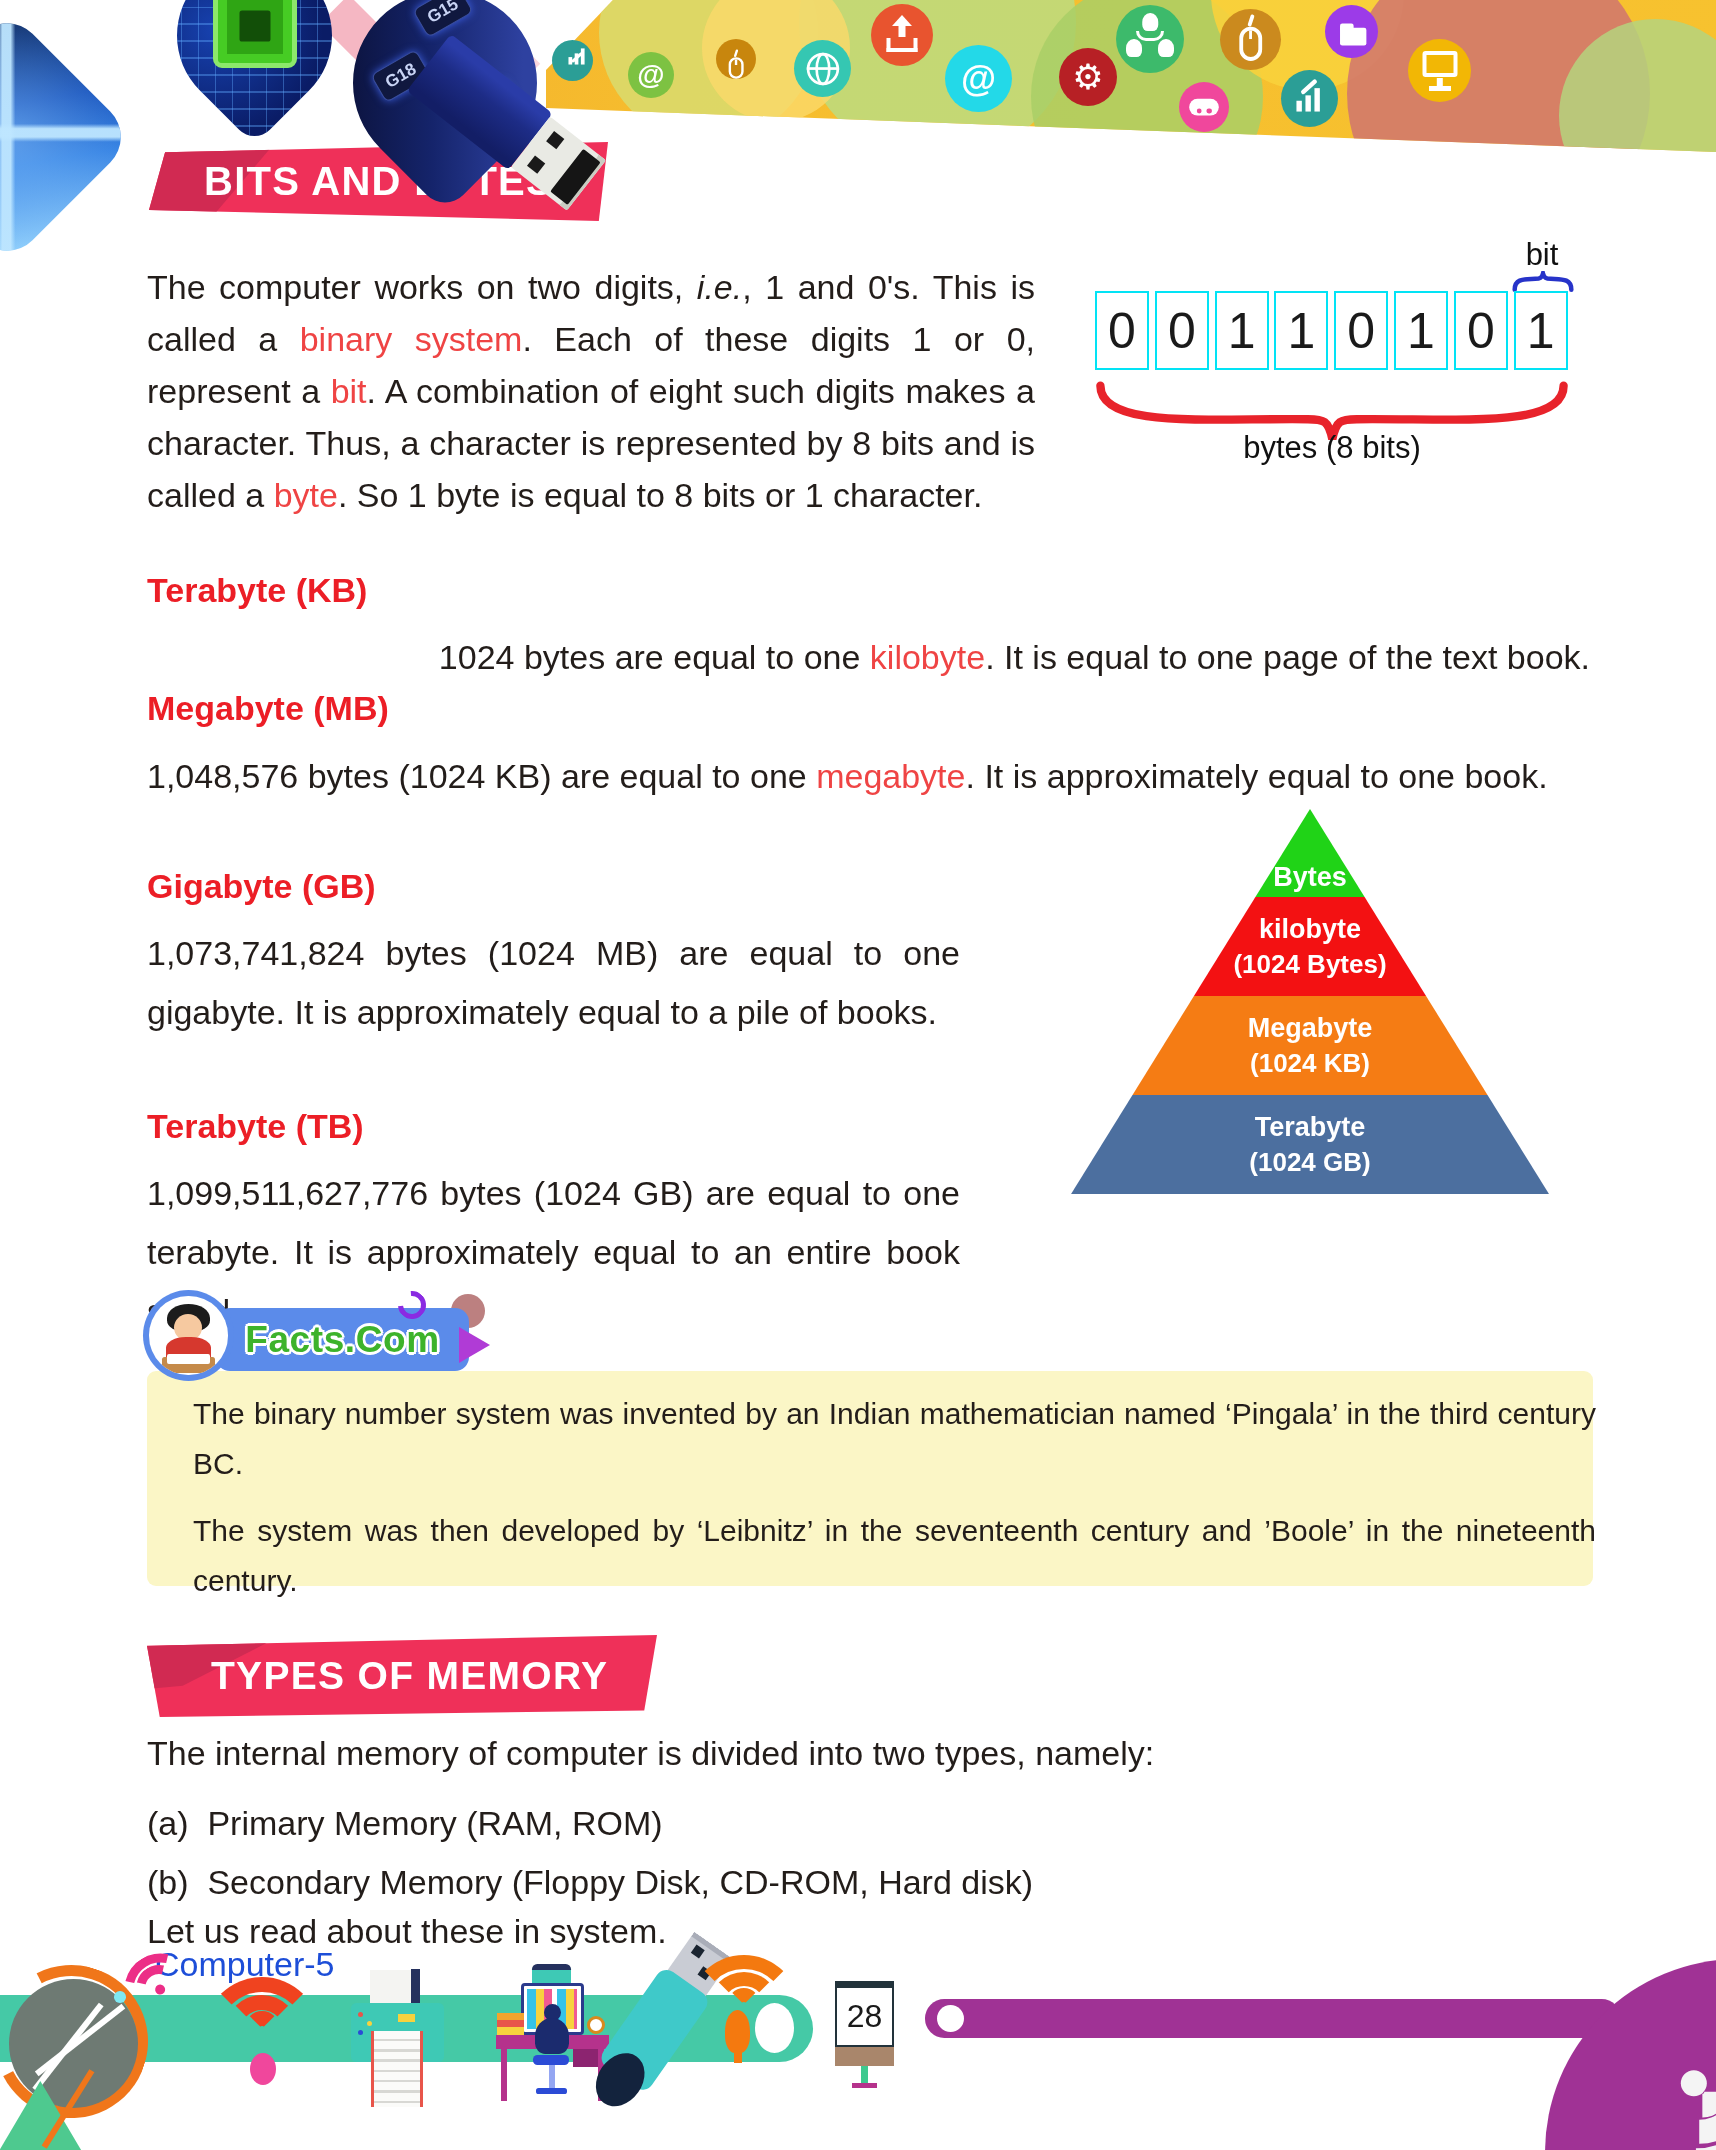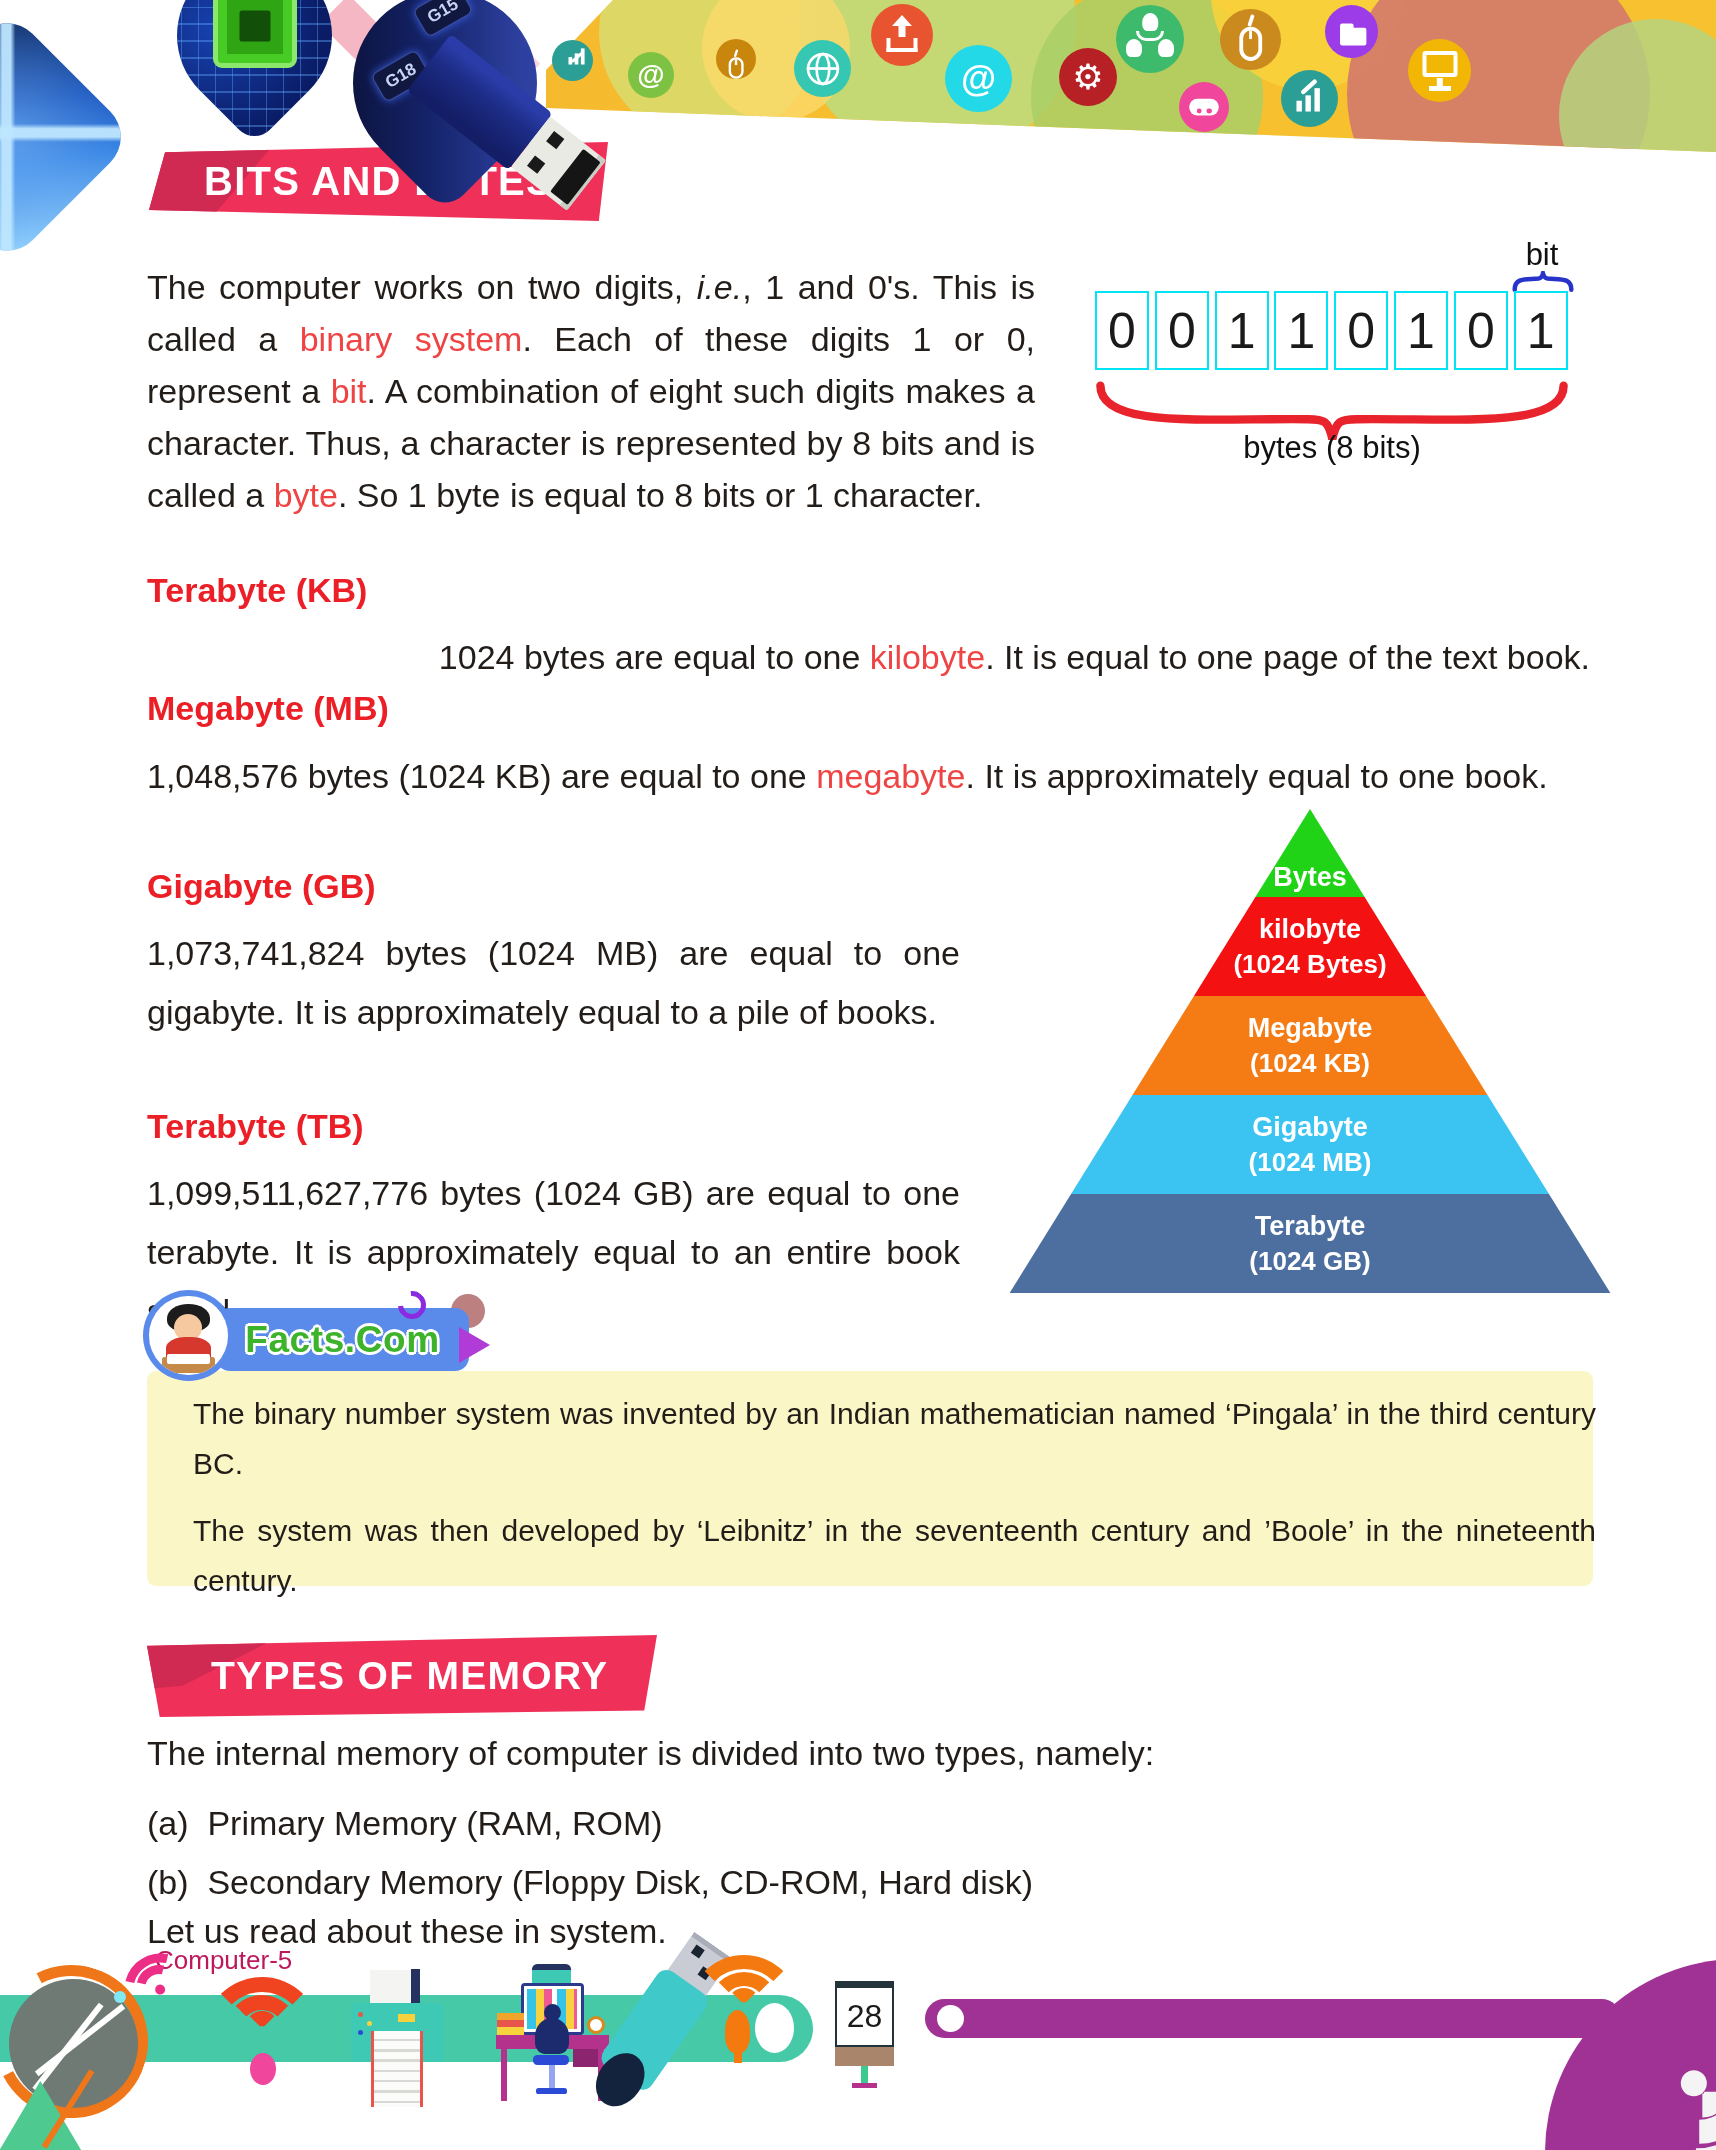--- a/index.html
+++ b/index.html
@@ -187,21 +187,21 @@
        border-bottom:18px solid transparent;border-left:31px solid #B03BD6;z-index:3;}
 
   
   .mem-line{position:absolute;left:147px;font-size:34px;color:#231d1a;white-space:pre-wrap;}
   .mem-intro{top:1734px;}
   #memory-items{position:absolute;left:147px;top:1794px;}
   .mem-item{font-size:34px;line-height:59px;white-space:pre-wrap;color:#231d1a;}
   .mem-outro{top:1912px;}
 
   
-  .book-label{position:absolute;left:155px;top:1945px;font-size:26px;color:#be185d;}
+  .book-label{position:absolute;left:155px;top:1945px;font-size:34px;color:#1d4ed8;}
   .tealbar{position:absolute;left:0;top:1995px;width:813px;height:67px;background:#45C9A6;
        border-radius:0 34px 34px 0;z-index:1;}
   .tealbar .hole{position:absolute;right:19.3px;top:8.4px;width:39px;height:50px;background:#fff;border-radius:50%;}
   .wifi{position:absolute;transform:rotate(var(--r,0deg));z-index:2;}
   .wifi i{position:absolute;left:50%;transform:translateX(-50%);display:block;
        border:var(--t) solid currentColor;border-color:currentColor transparent transparent transparent;border-radius:50%;}
   .wifi .w1{width:100%;height:128%;top:0;}
   .wifi .w2{width:64%;height:82%;top:20%;}
   .wifi .w3{width:30%;height:40%;top:38%;}
   .wifi .dot{position:absolute;left:50%;top:56%;transform:translateX(-50%);border:none;border-radius:50%;
@@ -434,24 +434,20 @@
         <div class="plbl">Bytes</div>
       </div>
       <div class="pband" style="background: rgb(243, 17, 18);">
         <div class="plbl">kilobyte</div>
         <div class="psub">(1024 Bytes)</div>
       </div>
       <div class="pband" style="background: rgb(245, 124, 20);">
         <div class="plbl">Megabyte</div>
         <div class="psub">(1024 KB)</div>
       </div>
-      <div class="pband" style="background: rgb(59, 196, 242);">
-        <div class="plbl">Gigabyte</div>
-        <div class="psub">(1024 MB)</div>
-      </div>
       <div class="pband" style="background: rgb(76, 111, 159);">
         <div class="plbl">Terabyte</div>
         <div class="psub">(1024 GB)</div>
       </div>
     </div>
 
   <div class="facts-box"></div>
   <div class="fc-dot"></div>
   <div class="fc-banner">
     <span class="fc-text">Facts.Com</span>

